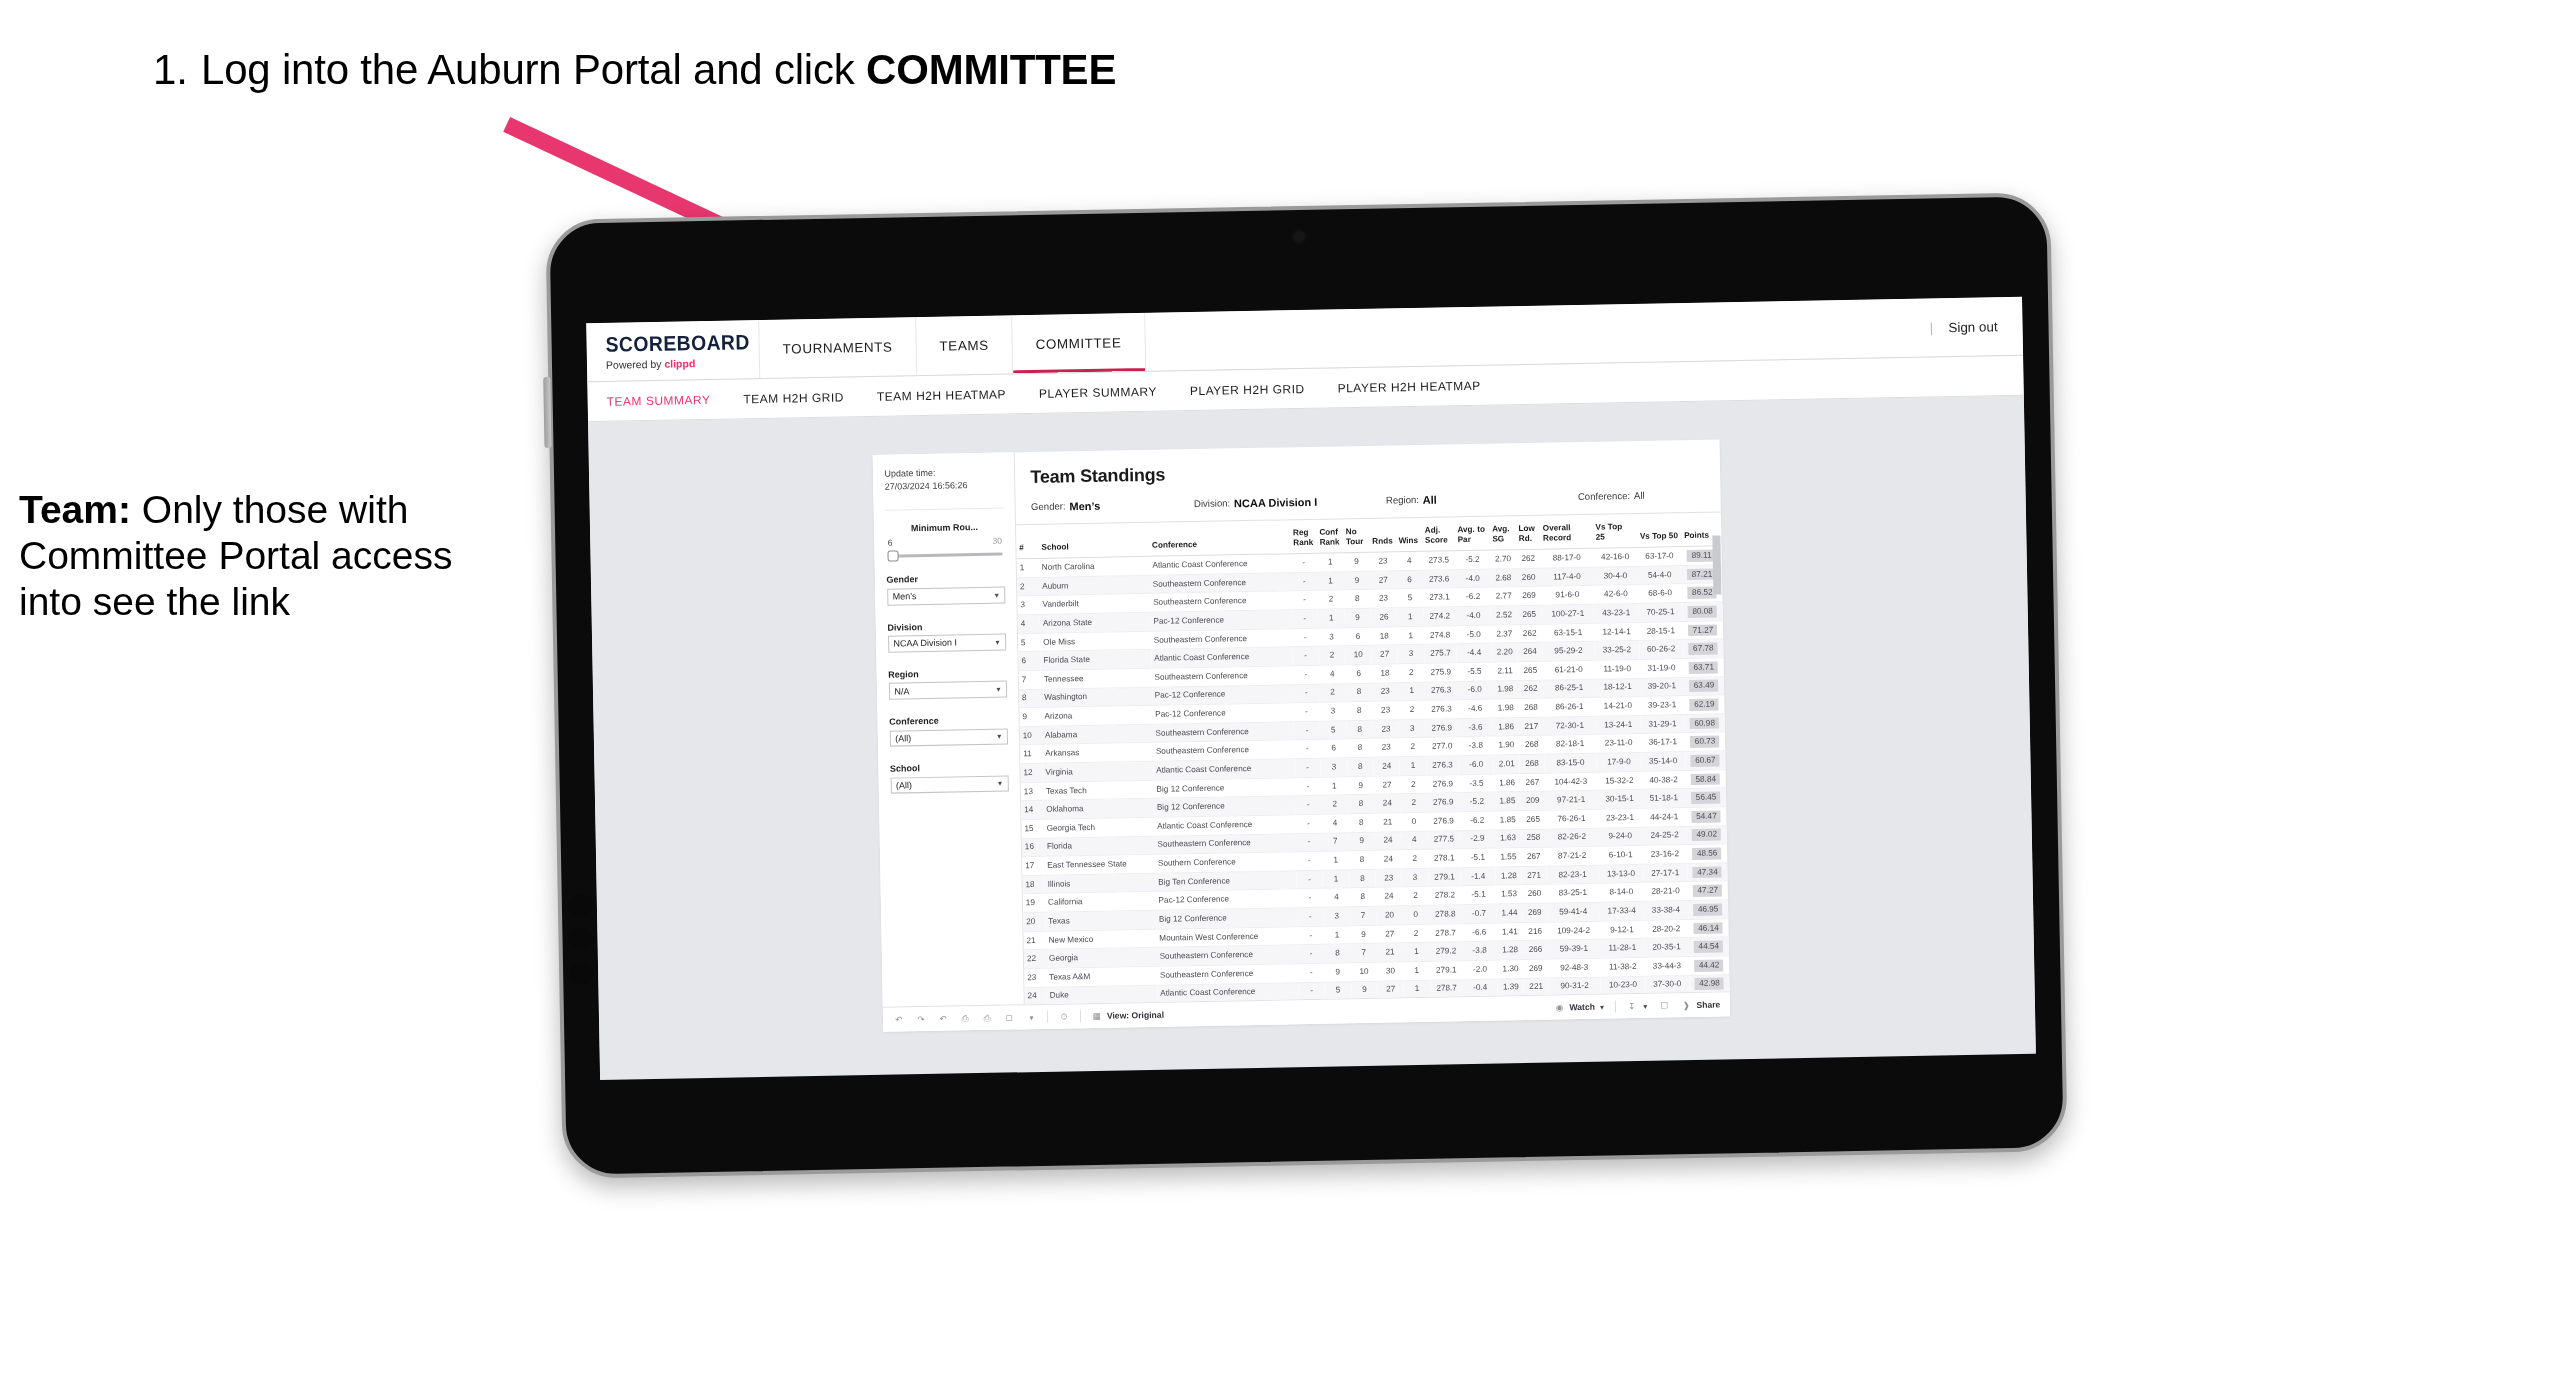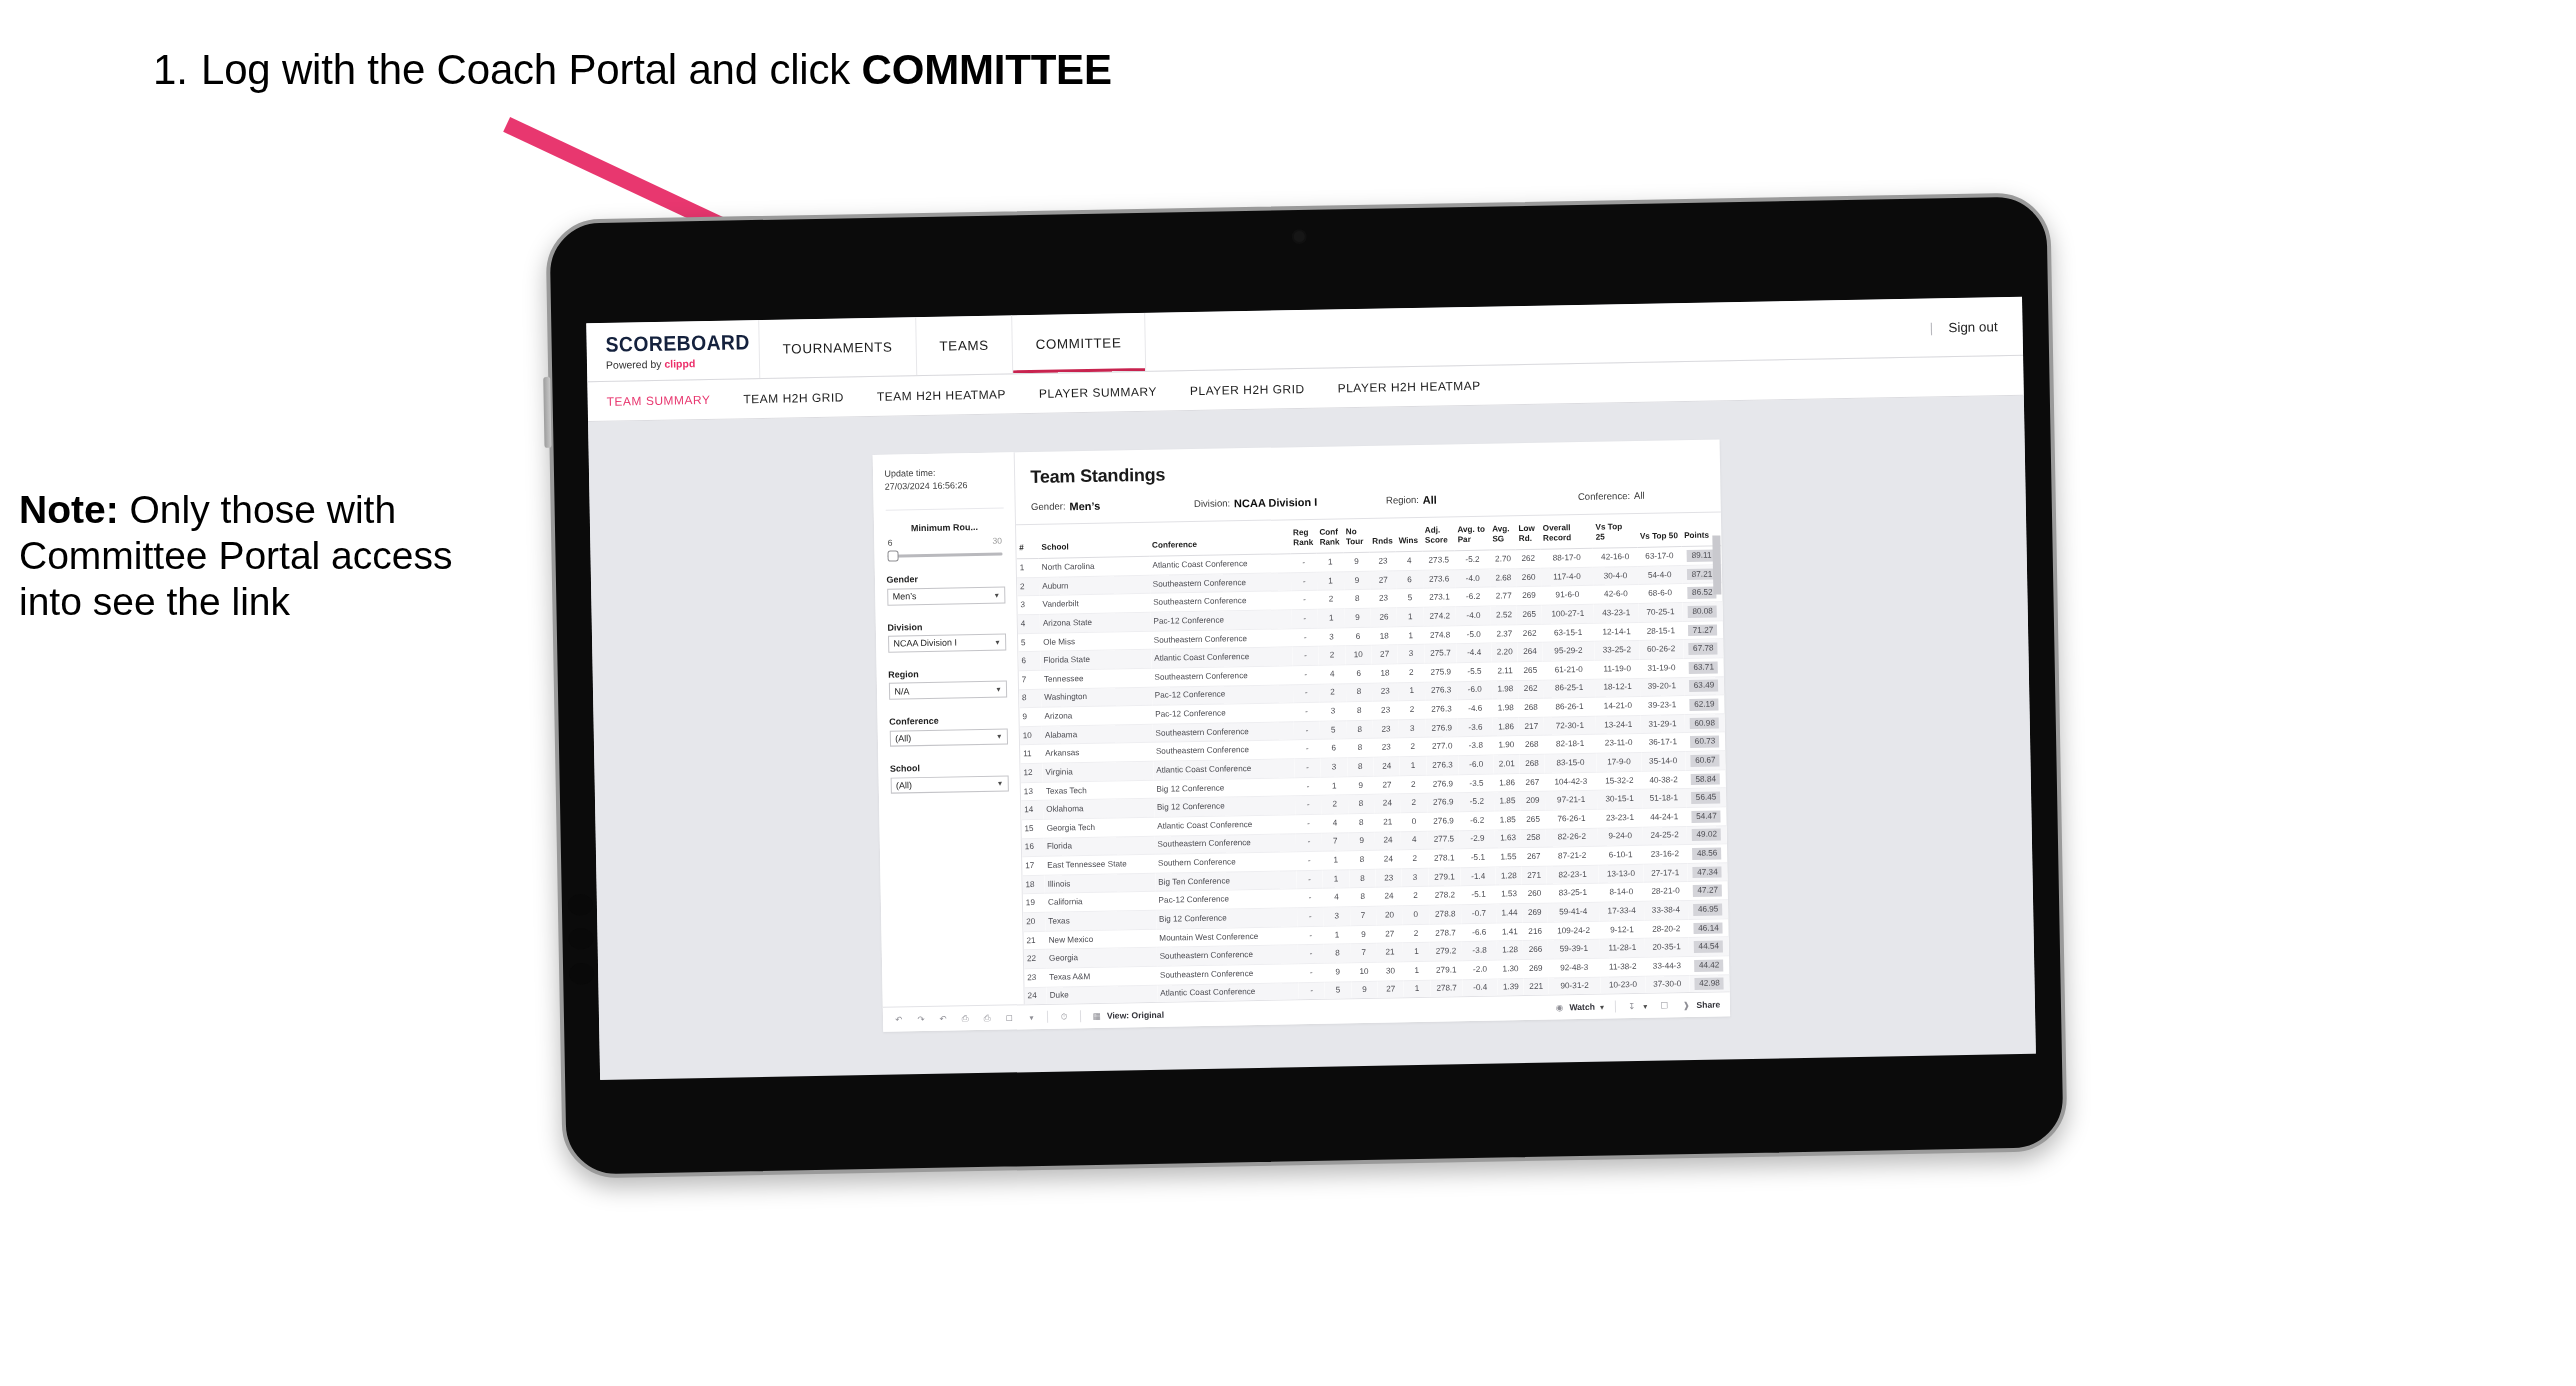--- a/index.html
+++ b/index.html
@@ -186,25 +186,25 @@
   .tb-grow { flex: 1; }
   .tb-item { display:flex; align-items:center; gap: 3.8px; cursor: pointer; white-space: nowrap; }
   .tb-text { color:#33333a; font-weight: 700; font-size: 8.6px; }
 </style>
 </head>
 <body>
 
 <div id="stage">
 
   <div class="slide-heading">
-    <span class="num">1.</span><span>Log with the Coach Portal and click </span><b>COMMITTEE</b>
+    <span class="num">1.</span><span>Log into the Auburn Portal and click </span><b>COMMITTEE</b>
   </div>
 
   <div class="slide-note">
-    <b>Note:</b><span> Only those with Committee Portal access into see the link</span>
+    <b>Team:</b><span> Only those with Committee Portal access into see the link</span>
   </div>
 
   <svg class="arrow-svg" viewBox="0 0 600 300">
     <path d="M8 20 L455 230" stroke="#e8376f" stroke-width="17" fill="none" stroke-linecap="butt"></path>
     <path d="M420 178 L492 236 L400 252 Z" fill="#e8376f"></path>
   </svg>
 
   <div class="tablet">
     <div class="tablet-body">
       <div class="tablet-btn b1"></div>

